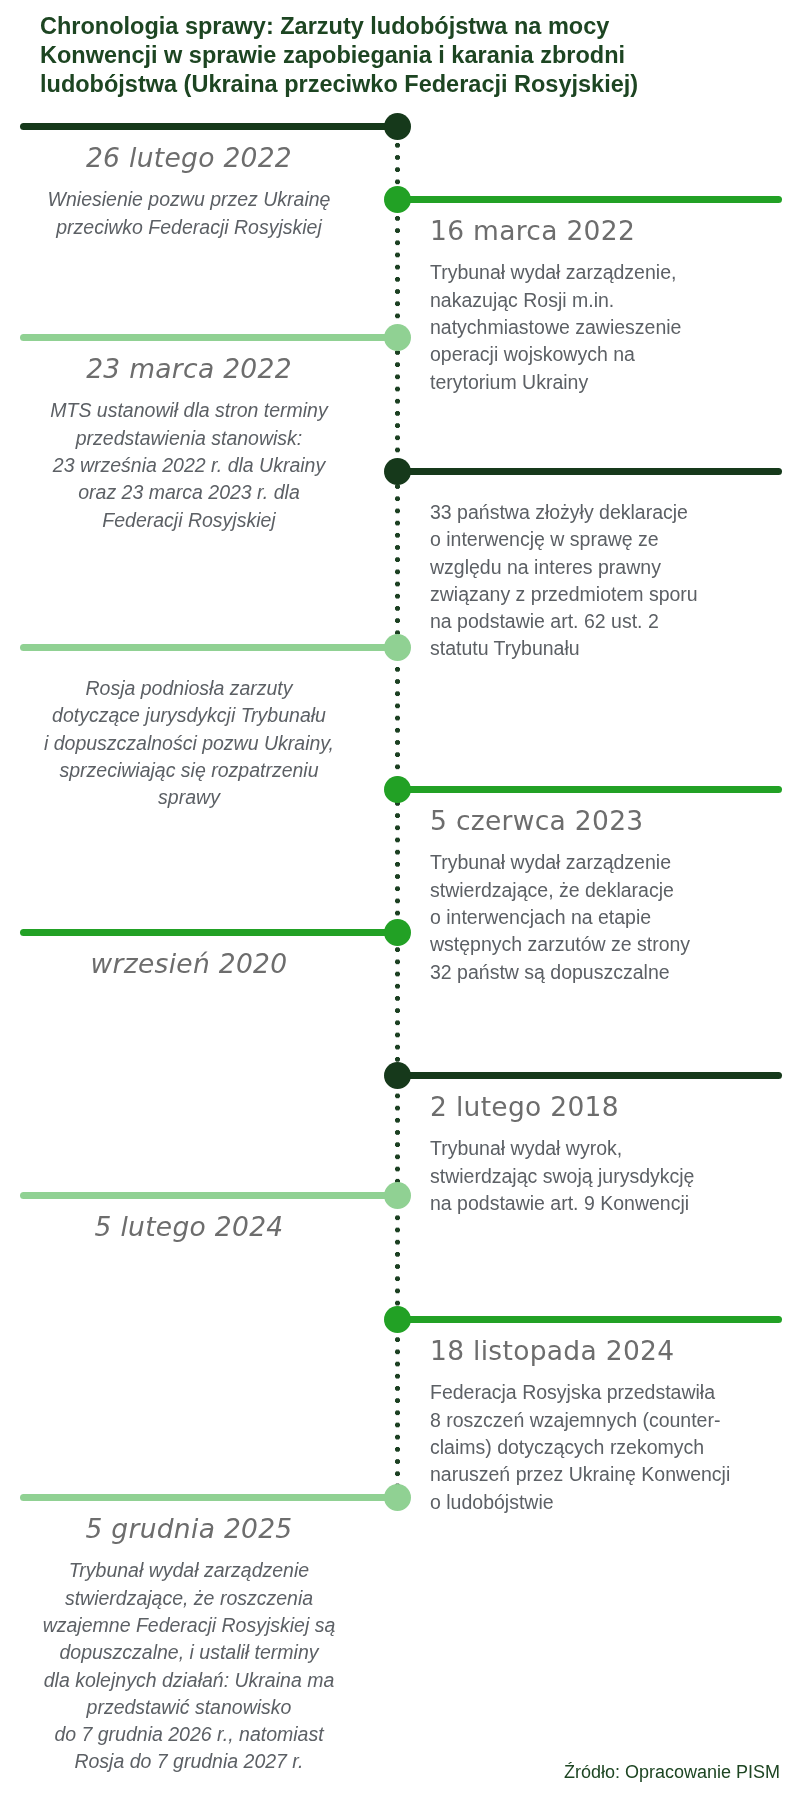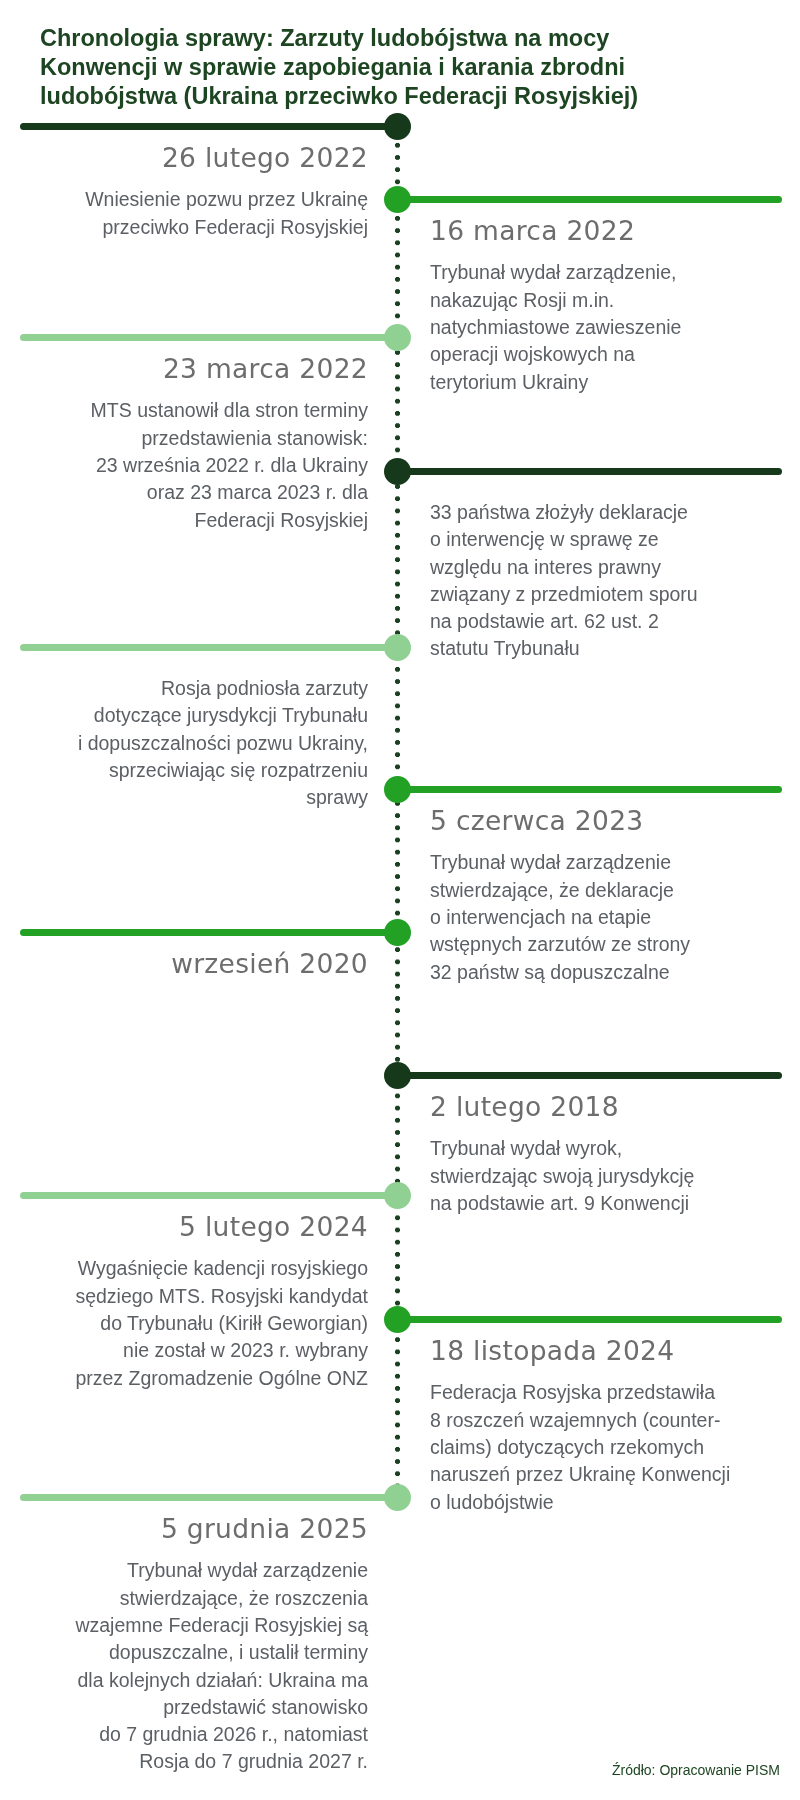--- a/index.html
+++ b/index.html
@@ -4,21 +4,21 @@
 <style>
   html,body{margin:0;padding:0;background:#ffffff;}
   #canvas{
     position:relative;
     width:800px;height:1800px;
     background:#ffffff;
     overflow:hidden;
     font-family:"Liberation Sans",sans-serif;
   }
   .title{
-    position:absolute;left:40px;top:24px;width:720px;
+    position:absolute;left:40px;top:12px;width:720px;
     font-family:"Liberation Sans",sans-serif;
     font-weight:bold;
     font-size:23.5px;line-height:1.24;
     color:#1d4522;
     white-space:pre-line;
   }
   .vline{
     position:absolute;left:394px;top:127px;width:7px;height:1374px;
     background-image:radial-gradient(circle,#1c4022 2.4px,rgba(28,64,34,0) 2.8px);
     background-size:7px 12.2px;
@@ -30,38 +30,38 @@
     background:var(--c);
   }
   .entry.left  .hline{left:20px;width:377px;}
   .entry.right .hline{left:397px;width:385px;}
   .entry .dot{
     position:absolute;width:27px;height:27px;border-radius:50%;
     left:384px;top:calc(var(--y) - 14px);
     background:var(--c);
   }
   .entry .txt{position:absolute;top:calc(var(--y) + 15px);}
-  .entry.left  .txt{left:10px;width:358px;text-align:right;}
+  .entry.left  .txt{left:10px;width:358px;text-align:center;font-style:italic;}
   .entry.right .txt{left:430px;width:352px;text-align:left;}
   .entry .date{
     font-family:"DejaVu Sans",sans-serif;
     font-size:26.5px;line-height:1.22;
     color:#6d6d6d;
     letter-spacing:0.3px;
     white-space:pre-line;
   }
   .entry .body{
     margin-top:12px;
     font-size:19.5px;line-height:1.4;
     color:#5c6065;
     white-space:pre-line;
   }
   .source{
     position:absolute;right:20px;top:1762px;
-    font-size:14px;color:#1d4522;
+    font-size:18px;color:#1d4522;
     text-align:left;
   }
 </style>
 </head>
 <body>
 
 <div id="canvas">
 
   <div class="title">Chronologia sprawy: Zarzuty ludobójstwa na mocy
 Konwencji w sprawie zapobiegania i karania zbrodni
@@ -160,25 +160,20 @@
 stwierdzając swoją jurysdykcję
 na podstawie art. 9 Konwencji</div>
     </div>
   </div>
 
   <div class="entry left" style="--y: 1196px; --c: #90d193;">
     <div class="hline"></div>
     <div class="dot"></div>
     <div class="txt">
       <div class="date">5 lutego 2024</div>
-      <div class="body">Wygaśnięcie kadencji rosyjskiego
-sędziego MTS. Rosyjski kandydat
-do Trybunału (Kiriłł Geworgian)
-nie został w 2023 r. wybrany
-przez Zgromadzenie Ogólne ONZ</div>
     </div>
   </div>
 
   <div class="entry right" style="--y: 1320px; --c: #22a125;">
     <div class="hline"></div>
     <div class="dot"></div>
     <div class="txt">
       <div class="date">18 listopada 2024</div>
       <div class="body">Federacja Rosyjska przedstawiła
 8 roszczeń wzajemnych (counter-

